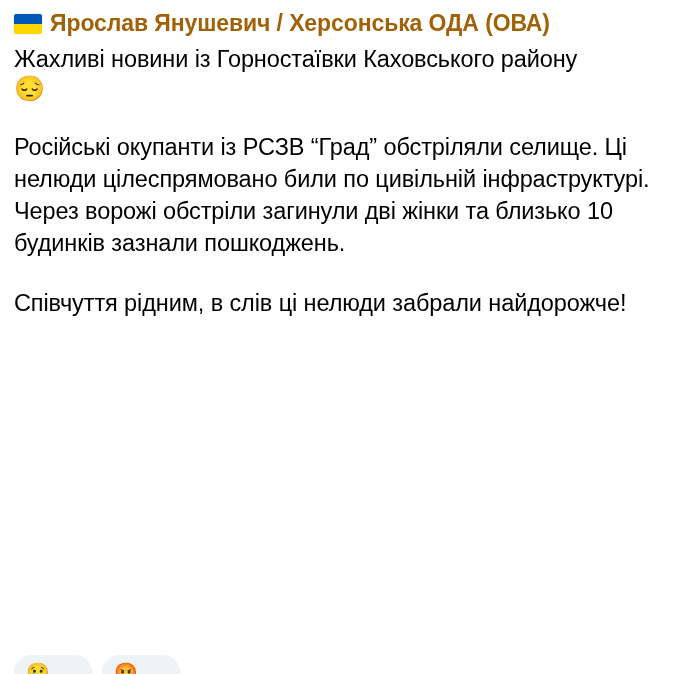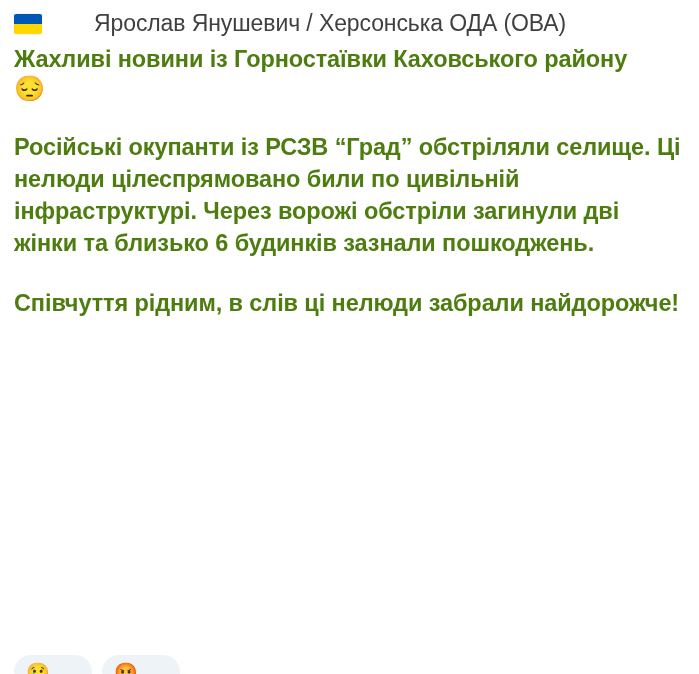--- a/index.html
+++ b/index.html
@@ -42,32 +42,30 @@
     width: 100%; height: 50%;
     background: #0057B7;
   }
   .flag-icon .bottom {
     position: absolute;
     left: 0; bottom: 0;
     width: 100%; height: 50%;
     background: #FFD700;
   }
   .channel-name {
-    color: #404040;
+    color: #a16207;
     font-size: 23px;
-    font-weight: normal;
+    font-weight: bold;
     letter-spacing: -0.1px;
-    margin-left: 44px;
   }
   .post-body {
     font-size: 23.5px;
     line-height: 1.37;
-    color: #4d7c0f;
+    color: #000000;
     letter-spacing: -0.1px;
-    font-weight: bold;
   }
   .para {
     margin: 0 0 28px 0;
     white-space: pre-wrap;
   }
   .para:last-child {
     margin-bottom: 0;
   }
   .para.tight {
     margin-bottom: 0;
@@ -114,21 +112,21 @@
     <span class="flag-icon">
       <span class="top"></span>
       <span class="bottom"></span>
     </span>
     <span class="channel-name">Ярослав Янушевич / Херсонська ОДА (ОВА)</span>
   </div>
 
   <div class="post-body">
     <p class="para tight">Жахливі новини із Горностаївки Каховського району</p>
     <p class="para emoji">😔</p>
-    <p class="para">Російські окупанти із РСЗВ “Град” обстріляли селище. Ці нелюди цілеспрямовано били по цивільній інфраструктурі. Через ворожі обстріли загинули дві жінки та близько 6 будинків зазнали пошкоджень.</p>
+    <p class="para">Російські окупанти із РСЗВ “Град” обстріляли селище. Ці нелюди цілеспрямовано били по цивільній інфраструктурі. Через ворожі обстріли загинули дві жінки та близько 10 будинків зазнали пошкоджень.</p>
     <p class="para">Співчуття рідним, в слів ці нелюди забрали найдорожче!</p>
   </div>
 
 </div>
 
 <div class="reactions">
   <div class="reaction-pill">
     <span class="reaction-emoji">😢</span>
     <span class="reaction-count"></span>
   </div>

